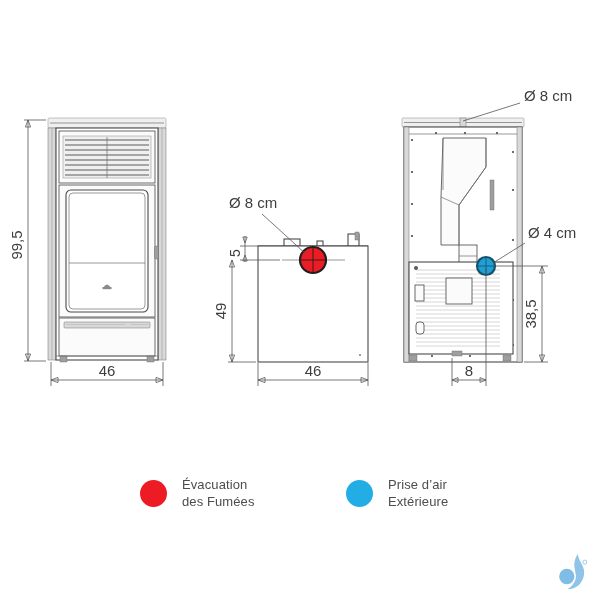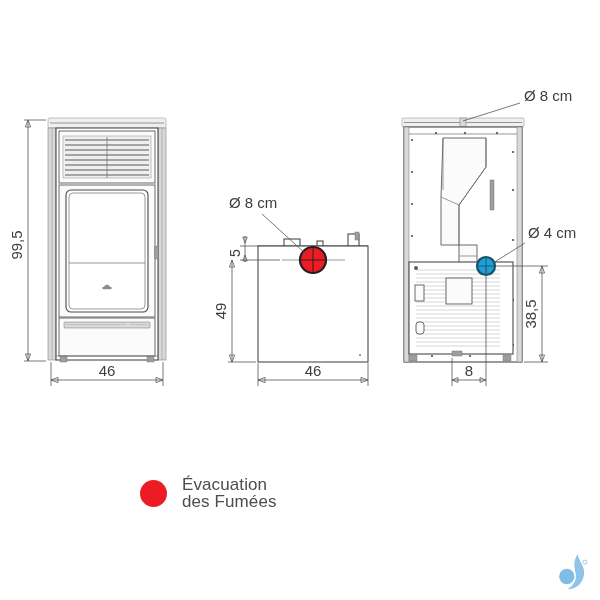--- a/index.html
+++ b/index.html
@@ -8,21 +8,21 @@
   .stage{position:absolute;left:0;top:0;width:600px;height:600px;}
   svg.draw{position:absolute;left:0;top:0;width:600px;height:600px;}
 
   .legend{position:absolute;left:140px;top:476px;width:420px;height:54px;}
   .legend-item{position:absolute;display:flex;align-items:center;}
   .legend-item.first{left:0;top:0;}
   .legend-item.second{left:206px;top:0;}
   .dot{width:27px;height:27px;border-radius:50%;flex:0 0 auto;}
   .dot.red{background:#ed1c24;}
   .dot.blue{background:#22aee4;}
-  .legend-label{margin-left:15px;font-size:17px;line-height:17px;
+  .legend-label{margin-left:15px;font-size:13px;line-height:17px;
                 color:#4d4d4d;white-space:pre-line;letter-spacing:.1px;}
 
   .dimtext{font-family:"Liberation Sans","DejaVu Sans",sans-serif;
            fill:#3d3d3d;font-size:15px;}
   .dimtext.small{font-size:14px;}
   .callouttext{font-family:"Liberation Sans","DejaVu Sans",sans-serif;
                fill:#3d3d3d;font-size:15px;}
   .ln{stroke:#4a4a4a;fill:none;}
   .thin{stroke:#6f6f6f;stroke-width:.7;fill:none;}
   .vthin{stroke:#9a9a9a;stroke-width:.6;fill:none;}
@@ -280,20 +280,25 @@
       </g>
     </g>
   </svg>
 
   <div class="legend">
     <div class="legend-item first">
       <span class="dot red"></span>
       <span class="legend-label">Évacuation
 des Fumées</span>
     </div>
+    <div class="legend-item second">
+      <span class="dot blue"></span>
+      <span class="legend-label">Prise d’air
+Extérieure</span>
+    </div>
   </div>
 
   <svg class="logo" viewBox="0 0 40 44">
     <path d="M24 2 C26 12 33 16 31 26 C29.5 35 21 42 13 41 C19 37 23 31 22 25 C21 18 18 12 24 2 Z" fill="#8ec4e8"></path>
     <circle cx="12" cy="27" r="8.5" fill="#7fbde6"></circle>
     <circle cx="32" cy="11" r="2.2" fill="none" stroke="#8ec4e8" stroke-width="1"></circle>
   </svg>
 
 </div>
 

